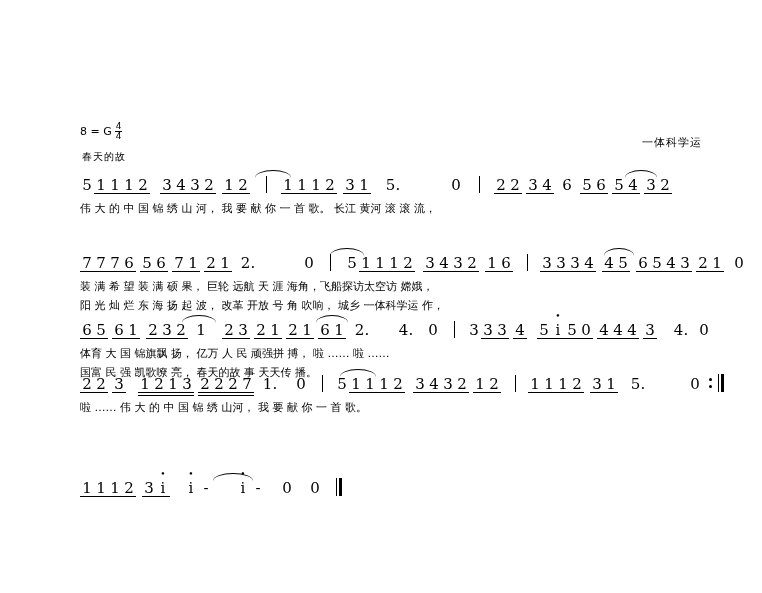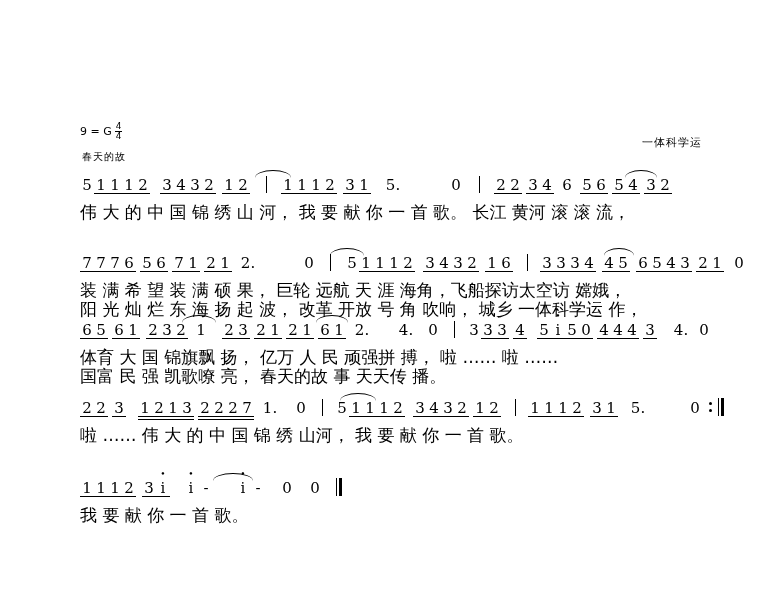--- a/index.html
+++ b/index.html
@@ -121,21 +121,21 @@
     display: inline-block;
     width: 1px;
     height: 17px;
     background: #000;
     vertical-align: -3px;
   }
   .dash { display:inline-block; width: 16px; text-align:center; }
   .lyric {
     position: relative;
     height: 19px;
-    font-size: 17px;
+    font-size: 11px;
     letter-spacing: 0px;
     white-space: nowrap;
     padding-left: 80px;
     box-sizing: border-box;
     font-family: "DejaVu Sans", "Liberation Sans", sans-serif;
   }
   .slur {
     position: absolute;
     border-top: 1.2px solid #000;
     border-radius: 50% 50% 0 0 / 100% 100% 0 0;
@@ -189,21 +189,21 @@
     content:""; position:absolute; left:5px; top:0; width:3px; height:18px; background:#000;
   }
 </style>
 </head>
 <body>
 
 <div class="sheet">
 
 
   <div class="key-sig">
-    <span>9 = G</span><span class="frac"><span class="num">4</span><span class="den">4</span></span>
+    <span>8 = G</span><span class="frac"><span class="num">4</span><span class="den">4</span></span>
   </div>
 
   <div class="tempo">春天的故</div>
   <div class="composer">一体科学运</div>
 
   <div class="system" style="top:175px;">
     <div class="notes">
       <span class="n" style="width:14px">5</span><span class="n b1" style="width:14px">1</span><span class="n b1" style="width:14px">1</span><span class="n b1" style="width:14px">1</span><span class="n b1" style="width:14px">2</span><span style="display:inline-block;width:10px"></span><span class="n b1" style="width:14px">3</span><span class="n b1" style="width:14px">4</span><span class="n b1" style="width:14px">3</span><span class="n b1" style="width:14px">2</span><span style="display:inline-block;width:6px"></span><span class="n b1" style="width:14px">1</span><span class="n b1" style="width:14px">2</span><span style="display:inline-block;width:12px"></span><span class="bar"></span><span style="display:inline-block;width:10px"></span><span class="n b1" style="width:14px">1</span><span class="n b1" style="width:14px">1</span><span class="n b1" style="width:14px">1</span><span class="n b1" style="width:14px">2</span><span style="display:inline-block;width:6px"></span><span class="n b1" style="width:14px">3</span><span class="n b1" style="width:14px">1</span><span style="display:inline-block;width:12px"></span><span class="n" style="width:20px">5.</span><span style="display:inline-block;width:46px"></span><span class="n" style="width:14px">0</span><span style="display:inline-block;width:12px"></span><span class="bar"></span><span style="display:inline-block;width:10px"></span><span class="n b1" style="width:14px">2</span><span class="n b1" style="width:14px">2</span><span style="display:inline-block;width:4px"></span><span class="n b1" style="width:14px">3</span><span class="n b1" style="width:14px">4</span><span style="display:inline-block;width:6px"></span><span class="n" style="width:14px">6</span><span style="display:inline-block;width:6px"></span><span class="n b1" style="width:14px">5</span><span class="n b1" style="width:14px">6</span><span style="display:inline-block;width:4px"></span><span class="n b1" style="width:14px">5</span><span class="n b1" style="width:14px">4</span><span style="display:inline-block;width:4px"></span><span class="n b1" style="width:14px">3</span><span class="n b1" style="width:14px">2</span>
       <span class="slur" style="left:255px; top:-5px; width:36px;"></span>
       <span class="slur" style="left:625px; top:-5px; width:32px;"></span>
@@ -224,29 +224,28 @@
   <div class="system" style="top:320px;">
     <div class="notes">
       <span class="n b1" style="width:14px">6</span><span class="n b1" style="width:14px">5</span><span style="display:inline-block;width:4px"></span><span class="n b1" style="width:14px">6</span><span class="n b1" style="width:14px">1</span><span style="display:inline-block;width:6px"></span><span class="n b1" style="width:14px">2</span><span class="n b1" style="width:14px">3</span><span class="n b1" style="width:14px">2</span><span style="display:inline-block;width:6px"></span><span class="n" style="width:14px">1</span><span style="display:inline-block;width:14px"></span><span class="n b1" style="width:14px">2</span><span class="n b1" style="width:14px">3</span><span style="display:inline-block;width:4px"></span><span class="n b1" style="width:14px">2</span><span class="n b1" style="width:14px">1</span><span style="display:inline-block;width:4px"></span><span class="n b1" style="width:14px">2</span><span class="n b1" style="width:14px">1</span><span style="display:inline-block;width:4px"></span><span class="n b1" style="width:14px">6</span><span class="n b1" style="width:14px">1</span><span style="display:inline-block;width:6px"></span><span class="n" style="width:20px">2.</span><span style="display:inline-block;width:24px"></span><span class="n" style="width:20px">4.</span><span style="display:inline-block;width:10px"></span><span class="n" style="width:14px">0</span><span style="display:inline-block;width:10px"></span><span class="bar"></span><span style="display:inline-block;width:8px"></span><span class="n" style="width:14px">3</span><span class="n b1" style="width:14px">3</span><span class="n b1" style="width:14px">3</span><span style="display:inline-block;width:4px"></span><span class="n b1" style="width:14px">4</span><span style="display:inline-block;width:10px"></span><span class="n b1" style="width:14px">5</span><span class="n b1 dotup" style="width:14px">i</span><span class="n b1" style="width:14px">5</span><span class="n b1" style="width:14px">0</span><span style="display:inline-block;width:4px"></span><span class="n b1" style="width:14px">4</span><span class="n b1" style="width:14px">4</span><span class="n b1" style="width:14px">4</span><span style="display:inline-block;width:4px"></span><span class="n b1" style="width:14px">3</span><span style="display:inline-block;width:14px"></span><span class="n" style="width:20px">4.</span><span style="display:inline-block;width:6px"></span><span class="n" style="width:14px">0</span>
       <span class="slur" style="left:182px; top:-5px; width:34px;"></span>
       <span class="slur" style="left:316px; top:-5px; width:32px;"></span>
     </div>
     <div class="lyric">体育  大 国  锦旗飘 扬，   亿万 人 民  顽强拼 搏，    啦 ……      啦 ……</div>
     <div class="lyric">国富  民 强  凯歌嘹 亮，   春天的故 事 天天传 播。</div>
   </div>
 
-  <div class="system" style="top:398px;">
+  <div class="system" style="top:374px;">
     <div class="notes">
       <span class="n b1" style="width:14px">2</span><span class="n b1" style="width:14px">2</span><span style="display:inline-block;width:4px"></span><span class="n b1" style="width:14px">3</span><span style="display:inline-block;width:12px"></span><span class="n b2" style="width:14px">1</span><span class="n b2" style="width:14px">2</span><span class="n b2" style="width:14px">1</span><span class="n b2" style="width:14px">3</span><span style="display:inline-block;width:4px"></span><span class="n b2" style="width:14px">2</span><span class="n b2" style="width:14px">2</span><span class="n b2" style="width:14px">2</span><span class="n b2" style="width:14px">7</span><span style="display:inline-block;width:6px"></span><span class="n" style="width:20px">1.</span><span style="display:inline-block;width:14px"></span><span class="n" style="width:14px">0</span><span style="display:inline-block;width:10px"></span><span class="bar"></span><span style="display:inline-block;width:8px"></span><span class="n" style="width:14px">5</span><span class="n b1" style="width:14px">1</span><span class="n b1" style="width:14px">1</span><span class="n b1" style="width:14px">1</span><span class="n b1" style="width:14px">2</span><span style="display:inline-block;width:8px"></span><span class="n b1" style="width:14px">3</span><span class="n b1" style="width:14px">4</span><span class="n b1" style="width:14px">3</span><span class="n b1" style="width:14px">2</span><span style="display:inline-block;width:4px"></span><span class="n b1" style="width:14px">1</span><span class="n b1" style="width:14px">2</span><span style="display:inline-block;width:10px"></span><span class="bar"></span><span style="display:inline-block;width:8px"></span><span class="n b1" style="width:14px">1</span><span class="n b1" style="width:14px">1</span><span class="n b1" style="width:14px">1</span><span class="n b1" style="width:14px">2</span><span style="display:inline-block;width:6px"></span><span class="n b1" style="width:14px">3</span><span class="n b1" style="width:14px">1</span><span style="display:inline-block;width:10px"></span><span class="n" style="width:20px">5.</span><span style="display:inline-block;width:40px"></span><span class="n" style="width:14px">0</span><span style="display:inline-block;width:6px"></span><span class="dots2"></span><span class="repeat-end"></span>
       <span class="slur" style="left:340px; top:-5px; width:36px;"></span>
     </div>
     <div class="lyric">啦 ……               伟 大 的 中 国  锦  绣   山河，  我 要 献 你 一 首  歌。</div>
   </div>
 
   <div class="system" style="top:478px;">
     <div class="notes">
       <span class="n b1" style="width:14px">1</span><span class="n b1" style="width:14px">1</span><span class="n b1" style="width:14px">1</span><span class="n b1" style="width:14px">2</span><span style="display:inline-block;width:6px"></span><span class="n b1" style="width:14px">3</span><span class="n b1 dotup" style="width:14px">i</span><span style="display:inline-block;width:14px"></span><span class="n dotup" style="width:14px">i</span><span class="dash">-</span><span style="display:inline-block;width:22px"></span><span class="n dotup" style="width:14px">i</span><span class="dash">-</span><span style="display:inline-block;width:14px"></span><span class="n" style="width:14px">0</span><span style="display:inline-block;width:14px"></span><span class="n" style="width:14px">0</span><span style="display:inline-block;width:12px"></span><span class="endbar"></span>
       <span class="slur" style="left:213px; top:-5px; width:40px;"></span>
     </div>
-    <div class="lyric">我 要 献 你 一 首  歌。</div>
   </div>
 
 </div>
 
 </body></html>

